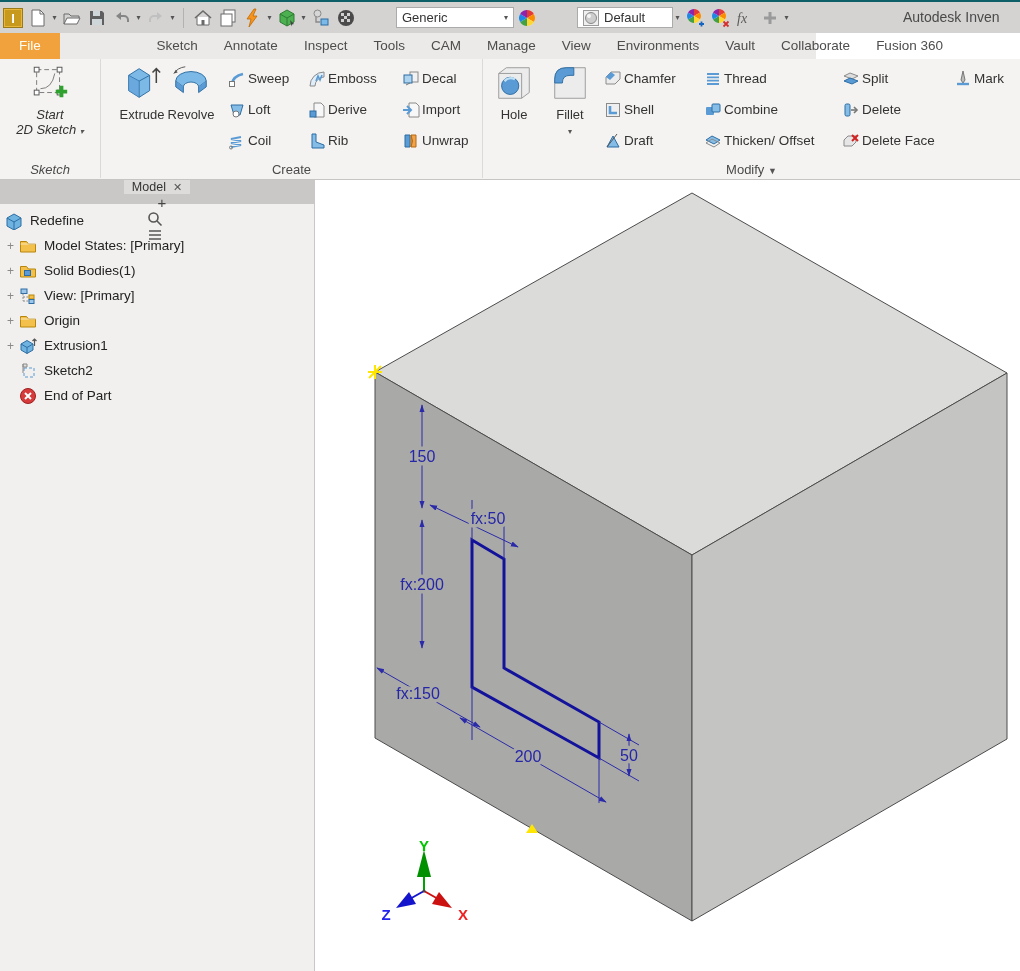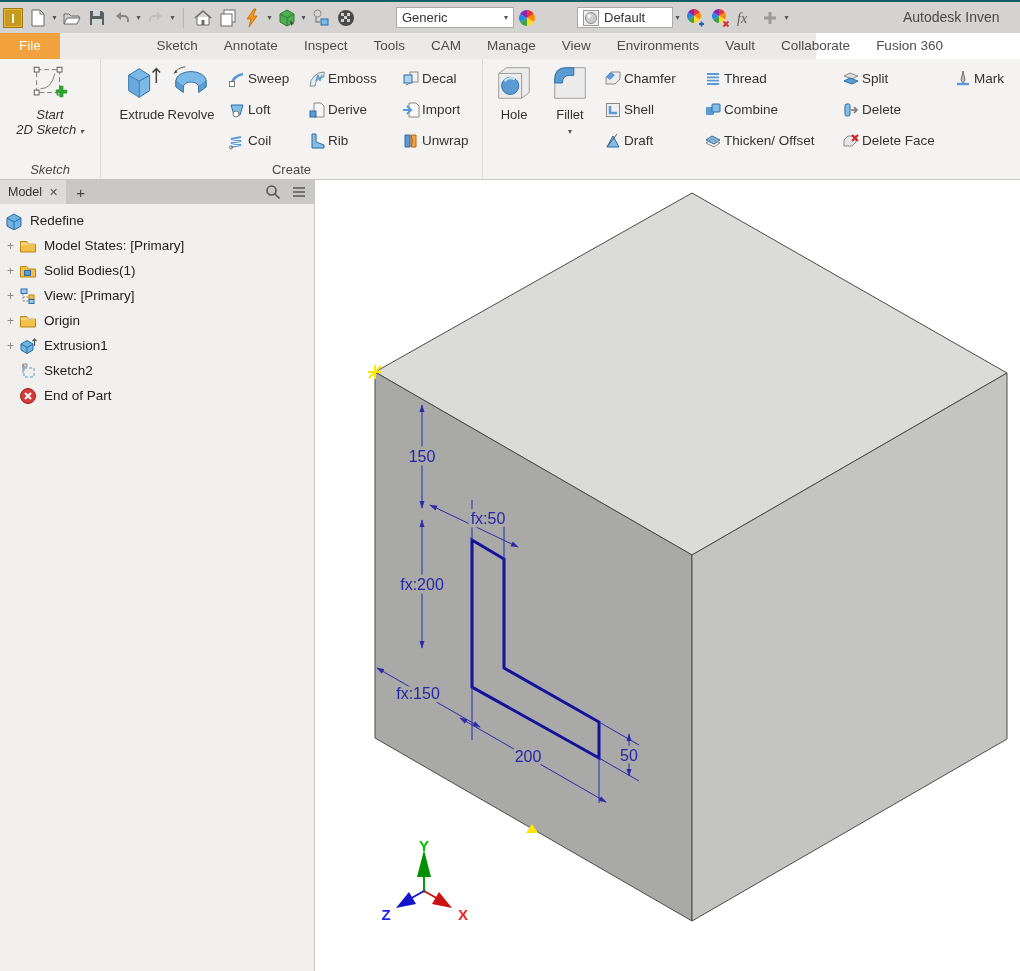--- a/index.html
+++ b/index.html
@@ -35,21 +35,21 @@
   .bigbtn .bicon svg{width:42px;height:42px;display:inline-block;}
   .bigbtn .bcaret{font-size:8px;color:#555;}
   .rcolwrap{position:absolute;top:4px;display:flex;align-items:flex-start;}
   .rcol{display:flex;flex-direction:column;}
   .rbtn{display:flex;align-items:center;height:31px;gap:2px;padding-left:3px;font-size:13.5px;color:#333;white-space:nowrap;}
   .rbtn .ricon{width:18px;height:18px;flex:0 0 auto;}
   .rbtn .ricon svg{width:18px;height:18px;display:block;}
 
   
   #browser{left:0;top:180px;width:315px;height:791px;background:#f1f0ee;border-right:1px solid #c9c8c6;box-sizing:border-box;}
-  #bheader{position:absolute;left:0;top:0;width:100%;height:24px;background:#c9c8c6;display:flex;align-items:center;}
+  #bheader{position:absolute;left:0;top:0;width:100%;height:24px;background:#c9c8c6;display:flex;align-items:center;flex-direction:column;}
   #doc-tab{height:24px;background:#dddcda;display:flex;align-items:center;gap:7px;padding:0 8px;font-size:12.5px;color:#333;}
   #doc-tab .x{font-size:11px;color:#555;}
   #plus-tab{margin-left:10px;color:#444;font-size:15px;}
   #bheader .sp{flex:1;}
   .hico{width:22px;height:22px;display:flex;align-items:center;justify-content:center;margin-right:4px;}
   .hico svg{width:16px;height:16px;}
   #tree{position:absolute;left:0;top:28px;width:100%;font-size:13.5px;color:#222;}
   .trow{display:flex;align-items:center;height:25px;}
   .texp{width:13px;margin-left:4px;text-align:center;color:#8a8a8a;font-size:12px;line-height:12px;flex:0 0 auto;}
   .ticon{width:18px;height:18px;margin:0 7px 0 2px;flex:0 0 auto;}
@@ -485,20 +485,24 @@
               <span class="ricon">
                 <svg viewBox="0 0 18 18">
                   <path d="M9 1l2 9-2 3-2-3Z" fill="#bdbdbd" stroke="#777"></path>
                   <path d="M3 14h12" stroke="#5b9bd5" stroke-width="2.4"></path>
                 </svg>
               </span>
               <span>Mark</span>
             </div>
           </div>
         </div>
+      <div class="panel-label">
+        <span>Modify</span>
+        <span style="font-size:9px;color:#555;">▼</span>
+      </div>
     </div>
   </div>
 
   <div id="browser" class="abs">
     <div id="bheader">
       <div id="doc-tab">
         <span>Model</span>
         <span class="x">✕</span>
       </div>
       <span id="plus-tab">+</span>

